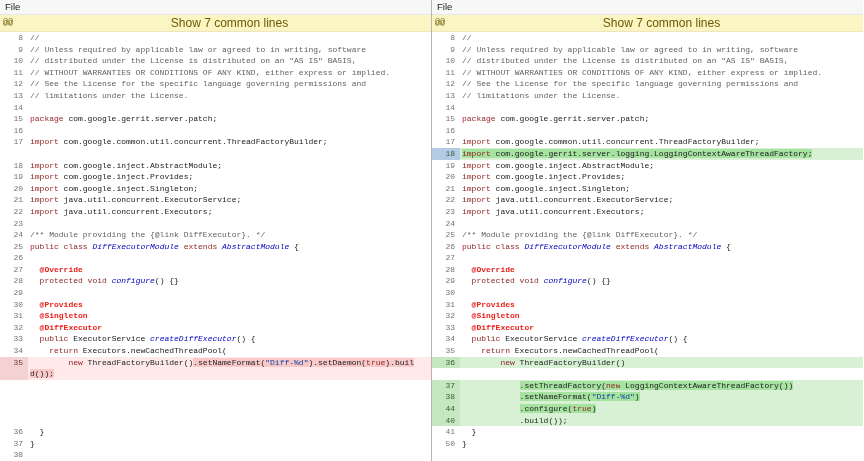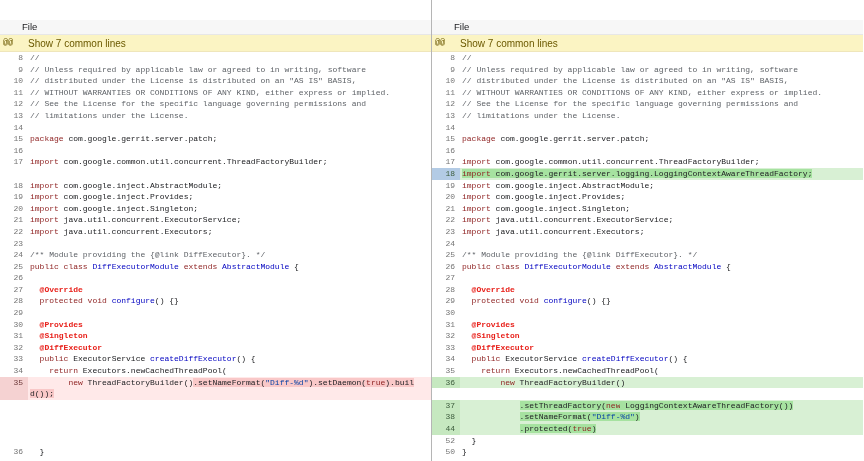--- a/index.html
+++ b/index.html
@@ -9,50 +9,50 @@
     font-family:"Liberation Mono","DejaVu Sans Mono",monospace;
     background:#fff;
   }
   .pane{ width:432px; overflow:hidden; display:flex; flex-direction:column; }
   .pane.left{ border-right:1px solid var(--divider,#b5b5b5); }
   .pane.right{ width:431px; }
   .file-header{
     height:15px; flex:none; background:var(--header-bg,#f7f7f7);
     border-bottom:1px solid #e7e7e7;
     font-family:"Liberation Sans",sans-serif; font-size:9.5px; line-height:14px;
-    color:#202124; padding-left:22px;margin-top:20px;
+    color:#202124; padding-left:5px;
   }
   .expander{
     height:17px; flex:none; background:var(--expander-bg,#fbf4c3);
     border-bottom:1px solid #efe6bb;
     display:flex; align-items:center; color:var(--expander-text,#6b5900);
   }
   .expander .gmark{ width:28px; flex:none; padding-left:3px; font-size:8.5px; }
   .expander .lbl{
-    flex:1; font-family:"Liberation Sans",sans-serif;
-    font-size:10px; cursor:pointer;
+    flex:1; text-align:center; font-family:"Liberation Sans",sans-serif;
+    font-size:12px; cursor:pointer;
   }
   .rows{ flex:1; overflow:hidden; }
   .row{ display:flex; height:11.6px; line-height:11.6px; font-size:8px; white-space:pre; }
   .gutter{
     width:28px; flex:none; text-align:right; padding-right:5px;
     color:var(--line-number,#777); overflow:hidden;
   }
   .code{ flex:1; overflow:hidden; padding-left:2px; color:var(--tok-plain,#202124); }
   .row.add .code{ background:var(--add-bg,#d8f0d4); }
   .row.add .gutter{ background:var(--add-gutter-bg,#c6e8c0); color:#3c5c3c; }
   .row.rem .code{ background:var(--rem-bg,#ffe9e9); }
   .row.rem .gutter{ background:var(--rem-gutter-bg,#f5d2d2); color:#6e3a3a; }
   .row.add .ihl{ background:var(--add-bg-dark,#a6e2a0); }
   .row.rem .ihl{ background:var(--rem-bg-dark,#f9c8c8); }
   .gutter.sel{ background:var(--sel-gutter-bg,#b3cbe5) !important; color:#1a3a5c; }
   .tok-p{ color:var(--tok-plain,#202124); }
   .tok-k{ color:var(--tok-keyword,#8d1f1f);margin-top:45px; }
   .tok-c{ color:var(--tok-comment,#5f6368); }
-  .tok-t{ color:var(--tok-type,#0000c0); }
+  .tok-t{ color:var(--tok-type,#0000c0);font-style:italic; }
   .tok-s{ color:var(--tok-string,#0842a5); }
   .tok-a{ color:var(--tok-annotation,#e8201a);font-weight:bold; }
 </style>
 </head>
 <body>
 
 <div class="diff-root">
 
   <section class="pane left">
     <div class="file-header">
@@ -137,19 +137,20 @@
         <div class="row"><div class="gutter">30</div><div class="code"></div></div>
         <div class="row"><div class="gutter">31</div><div class="code"><span class="tok-p">  </span><span class="tok-a">@Provides</span></div></div>
         <div class="row"><div class="gutter">32</div><div class="code"><span class="tok-p">  </span><span class="tok-a">@Singleton</span></div></div>
         <div class="row"><div class="gutter">33</div><div class="code"><span class="tok-p">  </span><span class="tok-a">@DiffExecutor</span></div></div>
         <div class="row"><div class="gutter">34</div><div class="code"><span class="tok-p">  </span><span class="tok-k">public </span><span class="tok-p">ExecutorService </span><span class="tok-t">createDiffExecutor</span><span class="tok-p">() {</span></div></div>
         <div class="row"><div class="gutter">35</div><div class="code"><span class="tok-p">    </span><span class="tok-k">return</span><span class="tok-p"> Executors.newCachedThreadPool(</span></div></div>
         <div class="row add"><div class="gutter">36</div><div class="code"><span class="tok-p">        </span><span class="tok-k">new</span><span class="tok-p"> ThreadFactoryBuilder()</span></div></div>
         <div class="row"><div class="gutter"></div><div class="code"></div></div>
         <div class="row add"><div class="gutter">37</div><div class="code"><span class="tok-p">            </span><span class="tok-p ihl">.setThreadFactory(</span><span class="tok-k ihl">new</span><span class="tok-p ihl"> LoggingContextAwareThreadFactory())</span></div></div>
         <div class="row add"><div class="gutter">38</div><div class="code"><span class="tok-p">            </span><span class="tok-p ihl">.setNameFormat(</span><span class="tok-s ihl">"Diff-%d"</span><span class="tok-p ihl">)</span></div></div>
-        <div class="row add"><div class="gutter">44</div><div class="code"><span class="tok-p">            </span><span class="tok-p ihl">.protected(</span><span class="tok-k ihl">true</span><span class="tok-p ihl">)</span></div></div>
-        <div class="row"><div class="gutter">52</div><div class="code"><span class="tok-p">  }</span></div></div>
+        <div class="row add"><div class="gutter">44</div><div class="code"><span class="tok-p">            </span><span class="tok-p ihl">.configure(</span><span class="tok-k ihl">true</span><span class="tok-p ihl">)</span></div></div>
+        <div class="row add"><div class="gutter">40</div><div class="code"><span class="tok-p">            </span><span class="tok-p">.build());</span></div></div>
+        <div class="row"><div class="gutter">41</div><div class="code"><span class="tok-p">  }</span></div></div>
         <div class="row"><div class="gutter">50</div><div class="code"><span class="tok-p">}</span></div></div>
       </div>
   </section>
 
 </div>
 
 </body></html>

